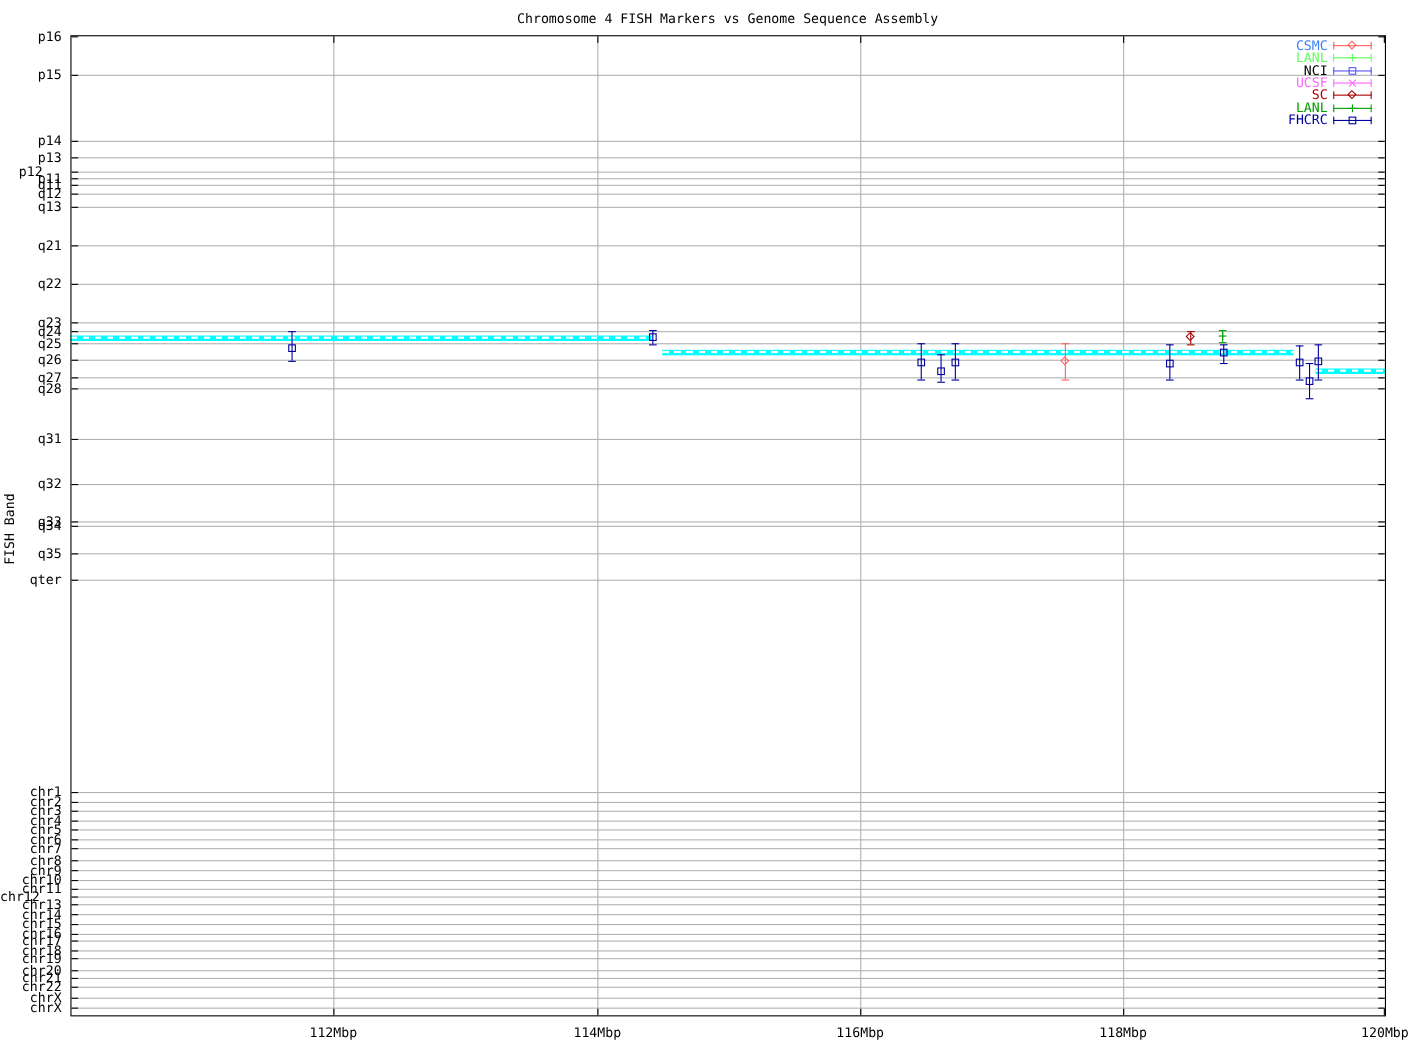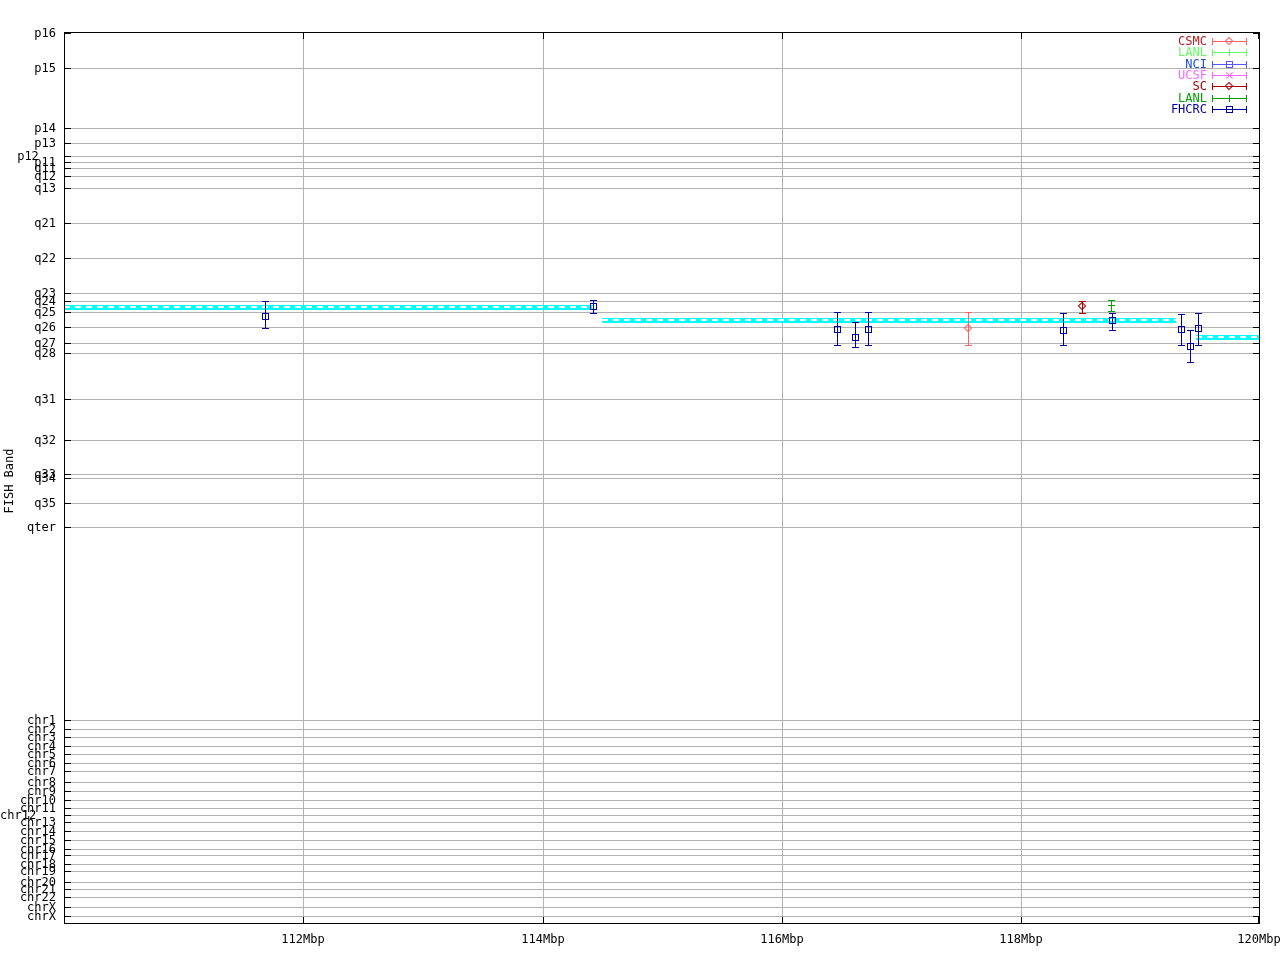--- a/index.html
+++ b/index.html
@@ -8,20 +8,21 @@
   #page *{box-sizing:border-box;}
   #chart-title{position:absolute;left:64px;top:10px;width:1195px;text-align:center;white-space:nowrap;}
   #x-axis-label{position:absolute;left:64px;top:947px;width:1195px;text-align:center;white-space:nowrap;}
   #y-axis-label{position:absolute;left:9px;top:481px;white-space:nowrap;
                 transform:translate(-50%,-50%) rotate(-90deg);}
 </style>
 </head>
 <body>
 
 <div id="page">
+  <div id="chart-title">Chromosome 4 FISH Markers vs Genome Sequence Assembly</div>
   <div id="y-axis-label">FISH Band</div>
   <div id="plot">
       <div style="position: absolute; left: 303px; top: 33px; width: 1px; height: 889px; background: rgb(178, 178, 178);"></div>
       <div style="position: absolute; left: 543px; top: 33px; width: 1px; height: 889px; background: rgb(178, 178, 178);"></div>
       <div style="position: absolute; left: 782px; top: 33px; width: 1px; height: 889px; background: rgb(178, 178, 178);"></div>
       <div style="position: absolute; left: 1021px; top: 33px; width: 1px; height: 889px; background: rgb(178, 178, 178);"></div>
       <div style="position: absolute; left: 65px; top: 68px; width: 1193px; height: 1px; background: rgb(178, 178, 178);"></div>
       <div style="position: absolute; left: 65px; top: 128px; width: 1193px; height: 1px; background: rgb(178, 178, 178);"></div>
       <div style="position: absolute; left: 65px; top: 143px; width: 1193px; height: 1px; background: rgb(178, 178, 178);"></div>
       <div style="position: absolute; left: 65px; top: 156px; width: 1193px; height: 1px; background: rgb(178, 178, 178);"></div>
@@ -308,40 +309,40 @@
       </div>
       <div style="position: absolute; left: 0px; top: 0px; width: 0px; height: 0px;">
         <div style="position: absolute; left: 1198px; top: 313px; width: 1px; height: 32px; background: rgb(0, 0, 160);"></div>
         <div style="position: absolute; left: 1195px; top: 313px; width: 7px; height: 1px; background: rgb(0, 0, 160);"></div>
         <div style="position: absolute; left: 1195px; top: 345px; width: 7px; height: 1px; background: rgb(0, 0, 160);"></div>
         <div style="position: absolute; left: 1195px; top: 325px; width: 7px; height: 7px; border: 1px solid rgb(0, 0, 160); background: transparent;"></div>
       </div>
     </div>
   <div id="legend">
       <div style="position: absolute; left: 0px; top: 0px; width: 0px; height: 0px;">
-        <div style="position: absolute; left: 1100px; top: 35px; width: 107px; height: 12px; text-align: right; line-height: 12px; color: #b91c1c; white-space: nowrap;">CSMC</div>
+        <div style="position: absolute; left: 1100px; top: 35px; width: 107px; height: 12px; text-align: right; line-height: 12px; color: #3b82f6; white-space: nowrap;">CSMC</div>
         <div style="position: absolute; left: 0px; top: 0px; width: 0px; height: 0px;">
           <div style="position: absolute; left: 1212px; top: 41px; width: 35px; height: 1px; background: rgb(255, 96, 96);"></div>
           <div style="position: absolute; left: 1212px; top: 38px; width: 1px; height: 7px; background: rgb(255, 96, 96);"></div>
           <div style="position: absolute; left: 1246px; top: 38px; width: 1px; height: 7px; background: rgb(255, 96, 96);"></div>
           <div style="position: absolute; left: 1226px; top: 38px; width: 6px; height: 6px; border: 1px solid rgb(255, 96, 96); background: transparent; transform: rotate(45deg);"></div>
         </div>
       </div>
       <div style="position: absolute; left: 0px; top: 0px; width: 0px; height: 0px;">
         <div style="position: absolute; left: 1100px; top: 46px; width: 107px; height: 12px; text-align: right; line-height: 12px; color: rgb(96, 255, 96); white-space: nowrap;">LANL</div>
         <div style="position: absolute; left: 0px; top: 0px; width: 0px; height: 0px;">
           <div style="position: absolute; left: 1212px; top: 52px; width: 35px; height: 1px; background: rgb(96, 255, 96);"></div>
           <div style="position: absolute; left: 1212px; top: 49px; width: 1px; height: 7px; background: rgb(96, 255, 96);"></div>
           <div style="position: absolute; left: 1246px; top: 49px; width: 1px; height: 7px; background: rgb(96, 255, 96);"></div>
           <div style="position: absolute; left: 1226px; top: 52px; width: 7px; height: 1px; background: rgb(96, 255, 96);"></div>
           <div style="position: absolute; left: 1229px; top: 49px; width: 1px; height: 7px; background: rgb(96, 255, 96);"></div>
         </div>
       </div>
       <div style="position: absolute; left: 0px; top: 0px; width: 0px; height: 0px;">
-        <div style="position: absolute; left: 1100px; top: 58px; width: 107px; height: 12px; text-align: right; line-height: 12px; color: #1d4ed8; white-space: nowrap;">NCI</div>
+        <div style="position: absolute; left: 1100px; top: 58px; width: 107px; height: 12px; text-align: right; line-height: 12px; color: #000000; white-space: nowrap;">NCI</div>
         <div style="position: absolute; left: 0px; top: 0px; width: 0px; height: 0px;">
           <div style="position: absolute; left: 1212px; top: 64px; width: 35px; height: 1px; background: rgb(85, 85, 255);"></div>
           <div style="position: absolute; left: 1212px; top: 61px; width: 1px; height: 7px; background: rgb(85, 85, 255);"></div>
           <div style="position: absolute; left: 1246px; top: 61px; width: 1px; height: 7px; background: rgb(85, 85, 255);"></div>
           <div style="position: absolute; left: 1226px; top: 61px; width: 7px; height: 7px; border: 1px solid rgb(85, 85, 255); background: transparent;"></div>
         </div>
       </div>
       <div style="position: absolute; left: 0px; top: 0px; width: 0px; height: 0px;">
         <div style="position: absolute; left: 1100px; top: 69px; width: 107px; height: 12px; text-align: right; line-height: 12px; color: rgb(255, 102, 255); white-space: nowrap;">UCSF</div>
         <div style="position: absolute; left: 0px; top: 0px; width: 0px; height: 0px;">

